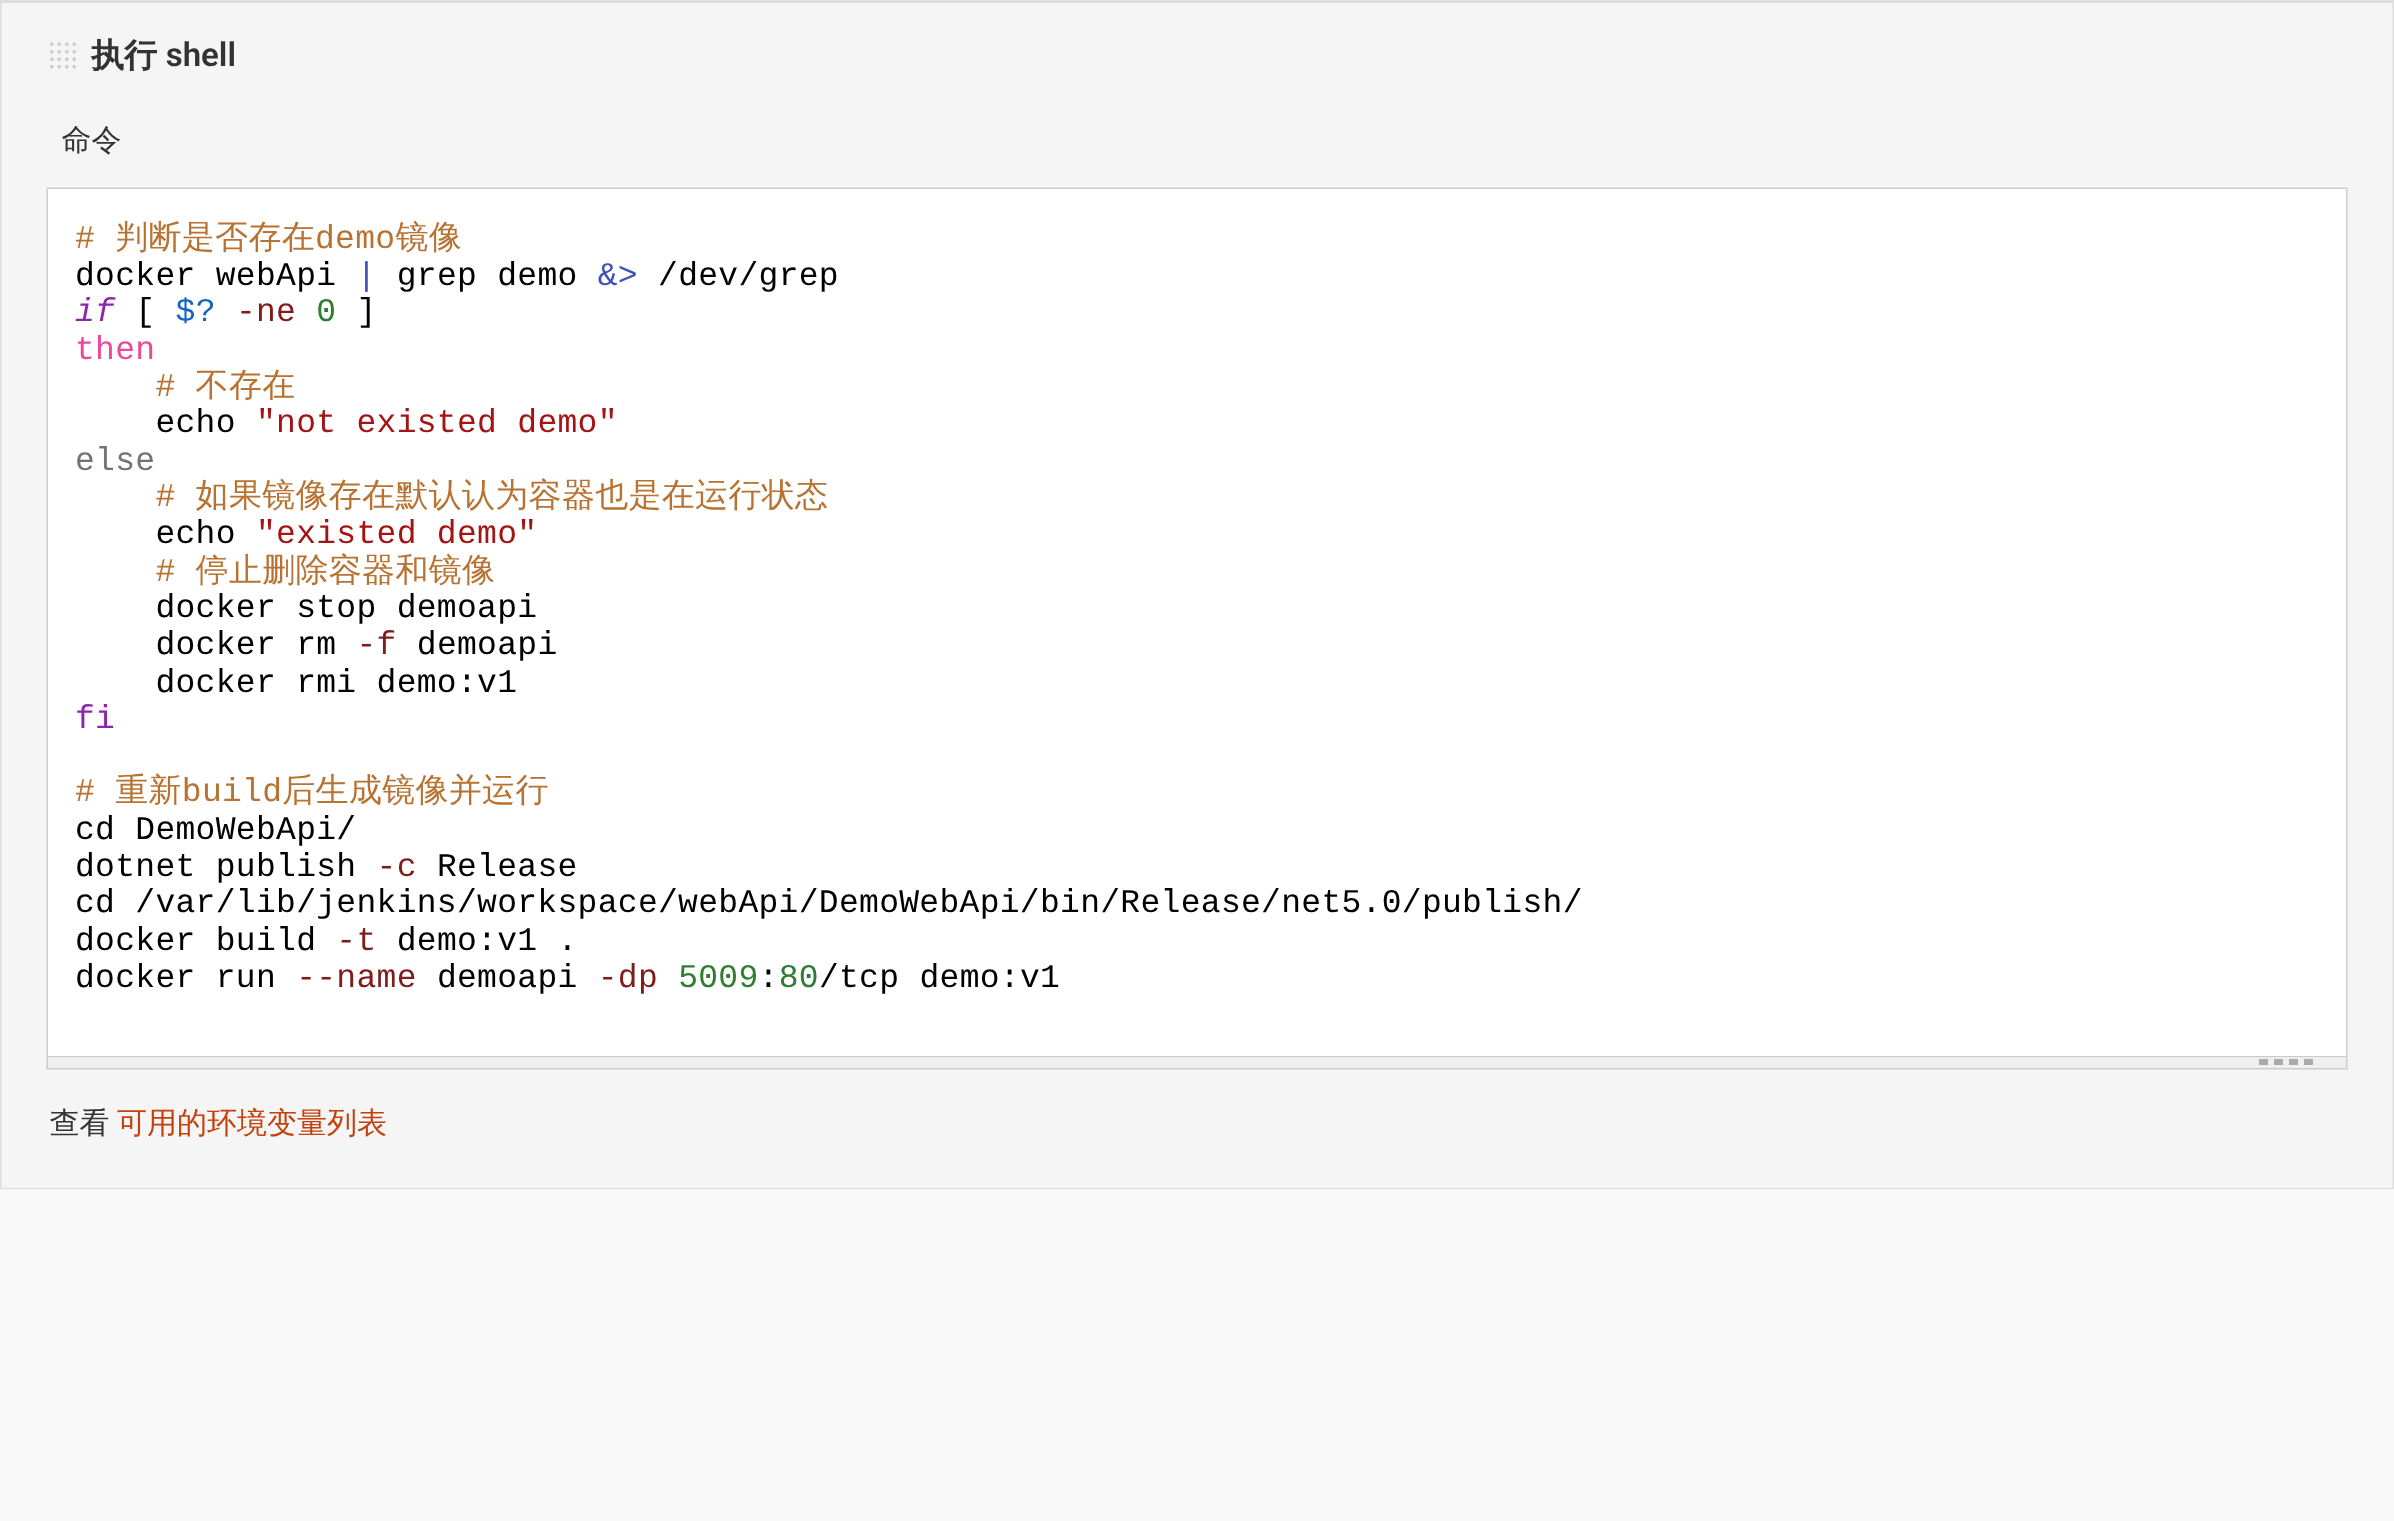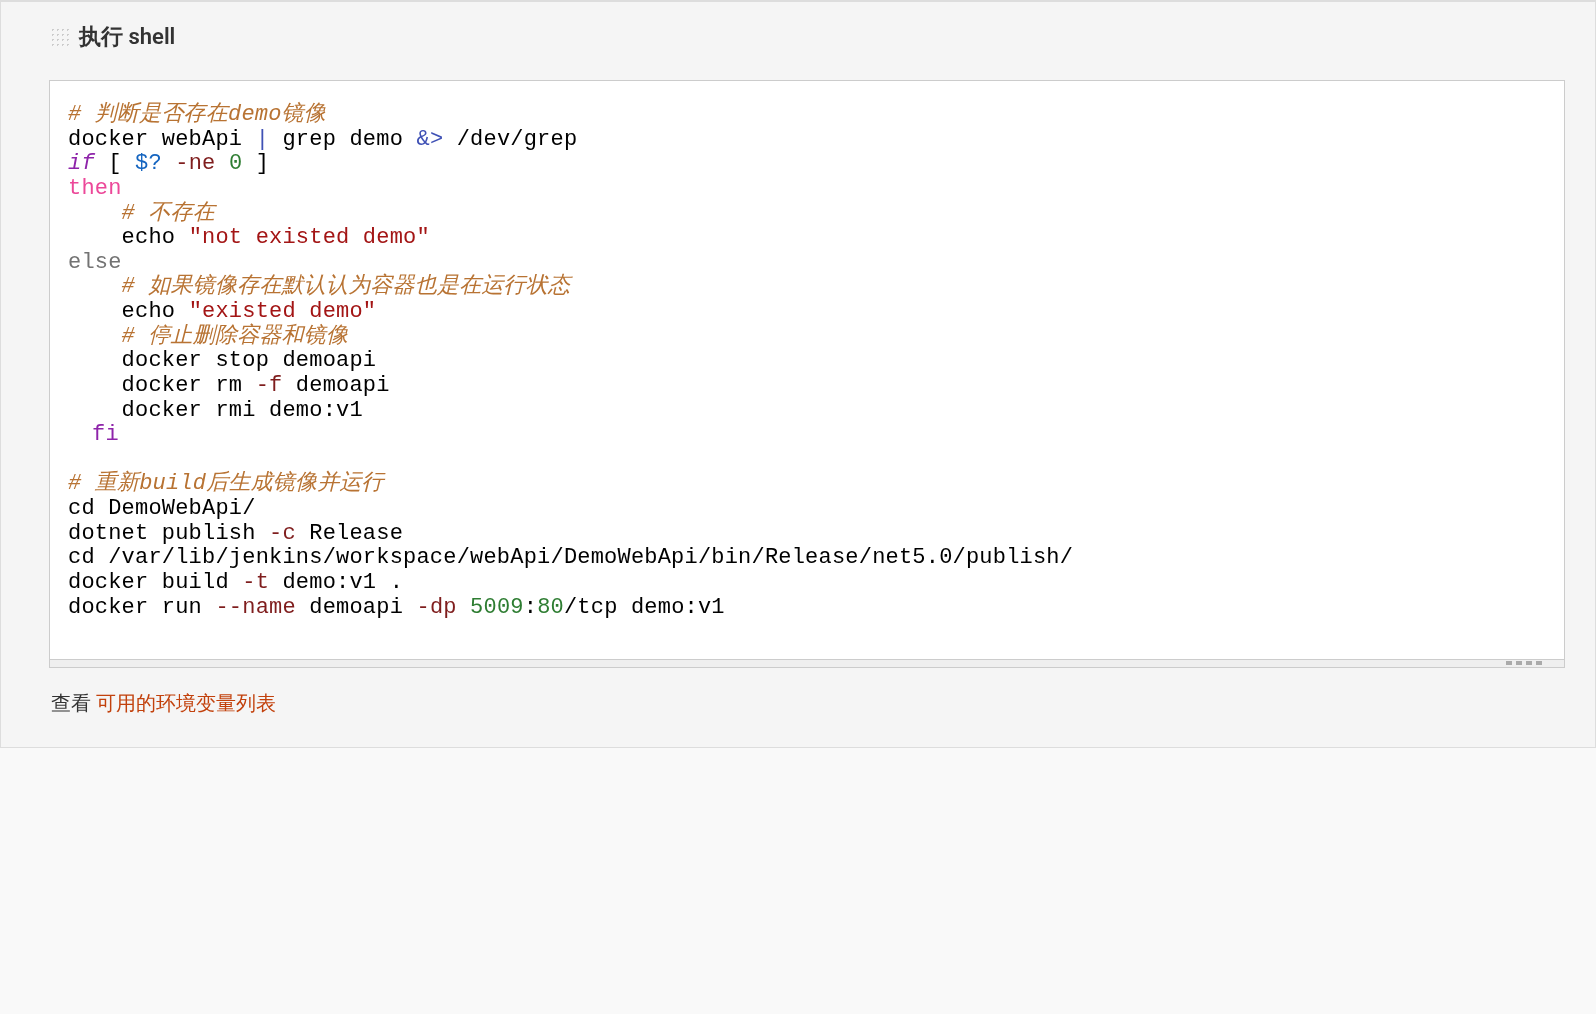--- a/index.html
+++ b/index.html
@@ -9,21 +9,21 @@
     }
     body {
       font-family: -apple-system, BlinkMacSystemFont, "Segoe UI", Roboto, "Helvetica Neue", Arial, sans-serif;
       background-color: #f9f9f9;
       padding: 0;
     }
     .container {
       border: 1px solid #ddd;
       border-top: 2px solid #ddd;
       background-color: #f5f5f5;
-      padding: 20px 30px 30px 48px;
+      padding: 20px 30px 30px 30px;
       margin: 0;
     }
     .drag-handle {
       display: inline-block;
       width: 22px;
       height: 22px;
       vertical-align: middle;
       margin-right: 8px;
       background-image: radial-gradient(circle, #ccc 1px, transparent 1px);
       background-size: 5px 5px;
@@ -80,41 +80,42 @@
       font-size: 20px;
       color: #333;
       margin-left: 2px;
     }
     .footer-link {
       color: #c2410c;
       text-decoration: none;
       cursor: pointer;
     }
     
-    .c-comment { color: #b87333; font-style: italic; }
+    .c-comment { color: #b87333; }
     .c-pipe { color: #3f51b5; }
     .c-var { color: #1565c0; }
     .c-flag { color: #7f1d1d; }
     .c-number { color: #2e7d32; }
     .c-string { color: #a31515; }
     .c-cmd { color: #000; }
     .c-then { color: #ec4899; }
     .c-else { color: #737373; }
-    .c-fi { color: #8e24aa; margin-left: 24px; }
+    .c-fi { color: #8e24aa; }
     .c-if { color: #8e24aa; font-style: italic; }
   </style>
 </head>
 <body>
 
 <div class="container">
   <div class="section-title">
     <span class="drag-handle"></span>
     <span>执行 shell</span>
   </div>
 
+  <div class="field-label">命令</div>
 
   <div class="code-editor"><span class="c-comment"># 判断是否存在demo镜像</span>
 <span class="c-cmd">docker webApi </span><span class="c-pipe">|</span><span class="c-cmd"> grep demo </span><span class="c-pipe">&amp;&gt;</span><span class="c-cmd"> /dev/grep</span>
 <span class="c-if">if</span><span class="c-cmd"> [ </span><span class="c-var">$?</span><span class="c-cmd"> </span><span class="c-flag">-ne</span><span class="c-cmd"> </span><span class="c-number">0</span><span class="c-cmd"> ]</span>
 <span class="c-then">then</span>
 <span class="c-comment">    # 不存在</span>
 <span class="c-cmd">    echo </span><span class="c-string">"not existed demo"</span>
 <span class="c-else">else</span>
 <span class="c-comment">    # 如果镜像存在默认认为容器也是在运行状态</span>
 <span class="c-cmd">    echo </span><span class="c-string">"existed demo"</span>

